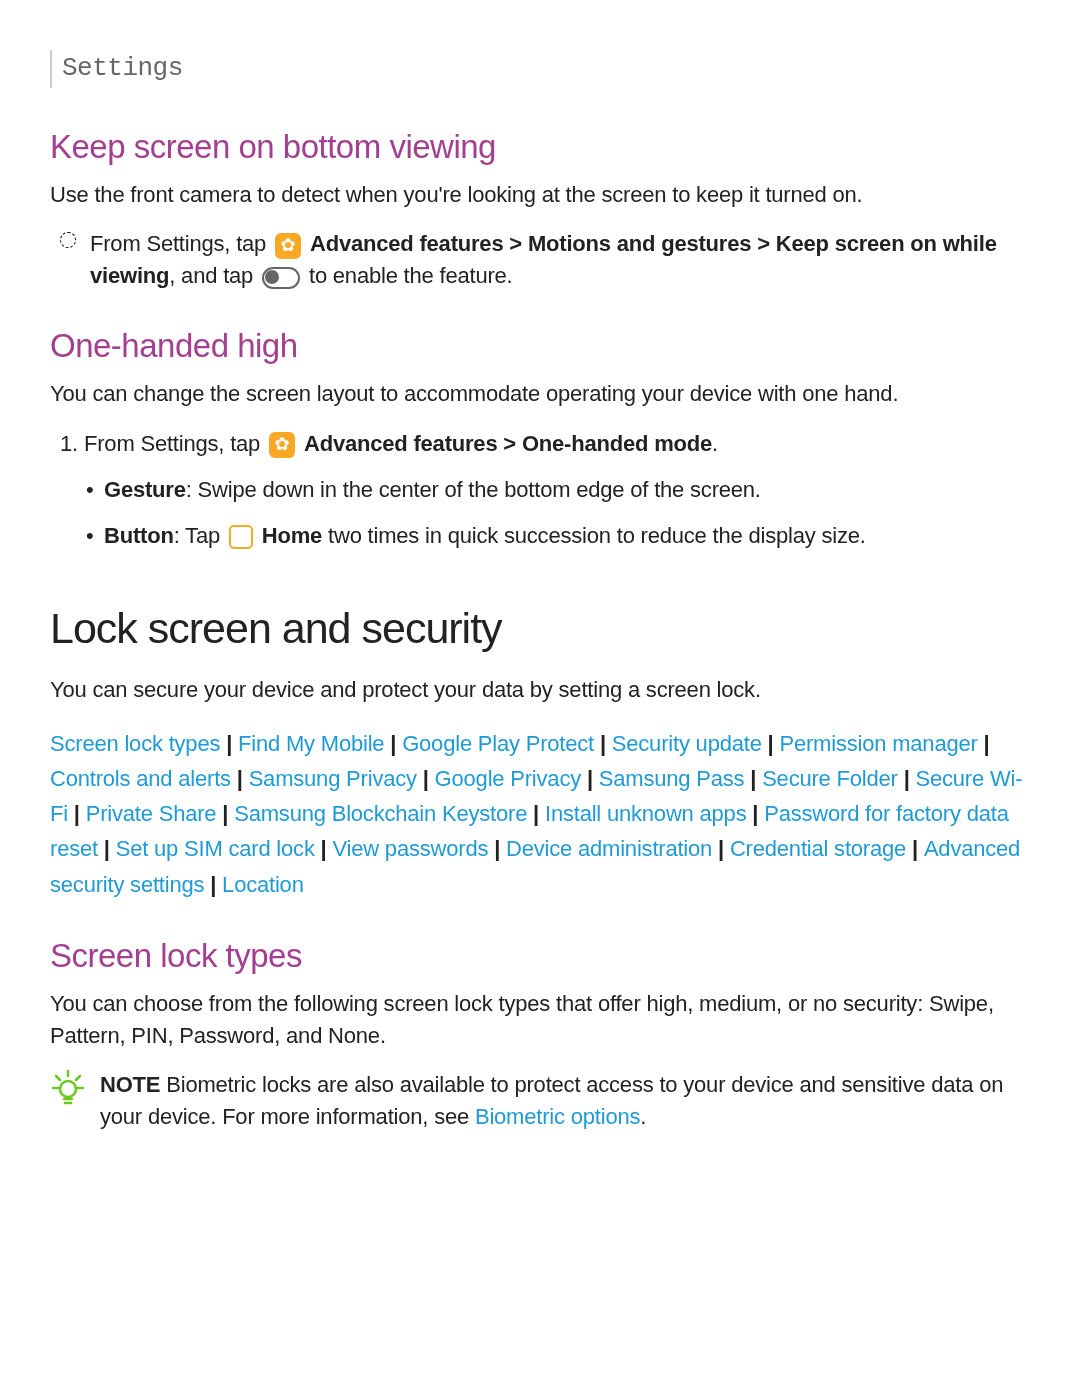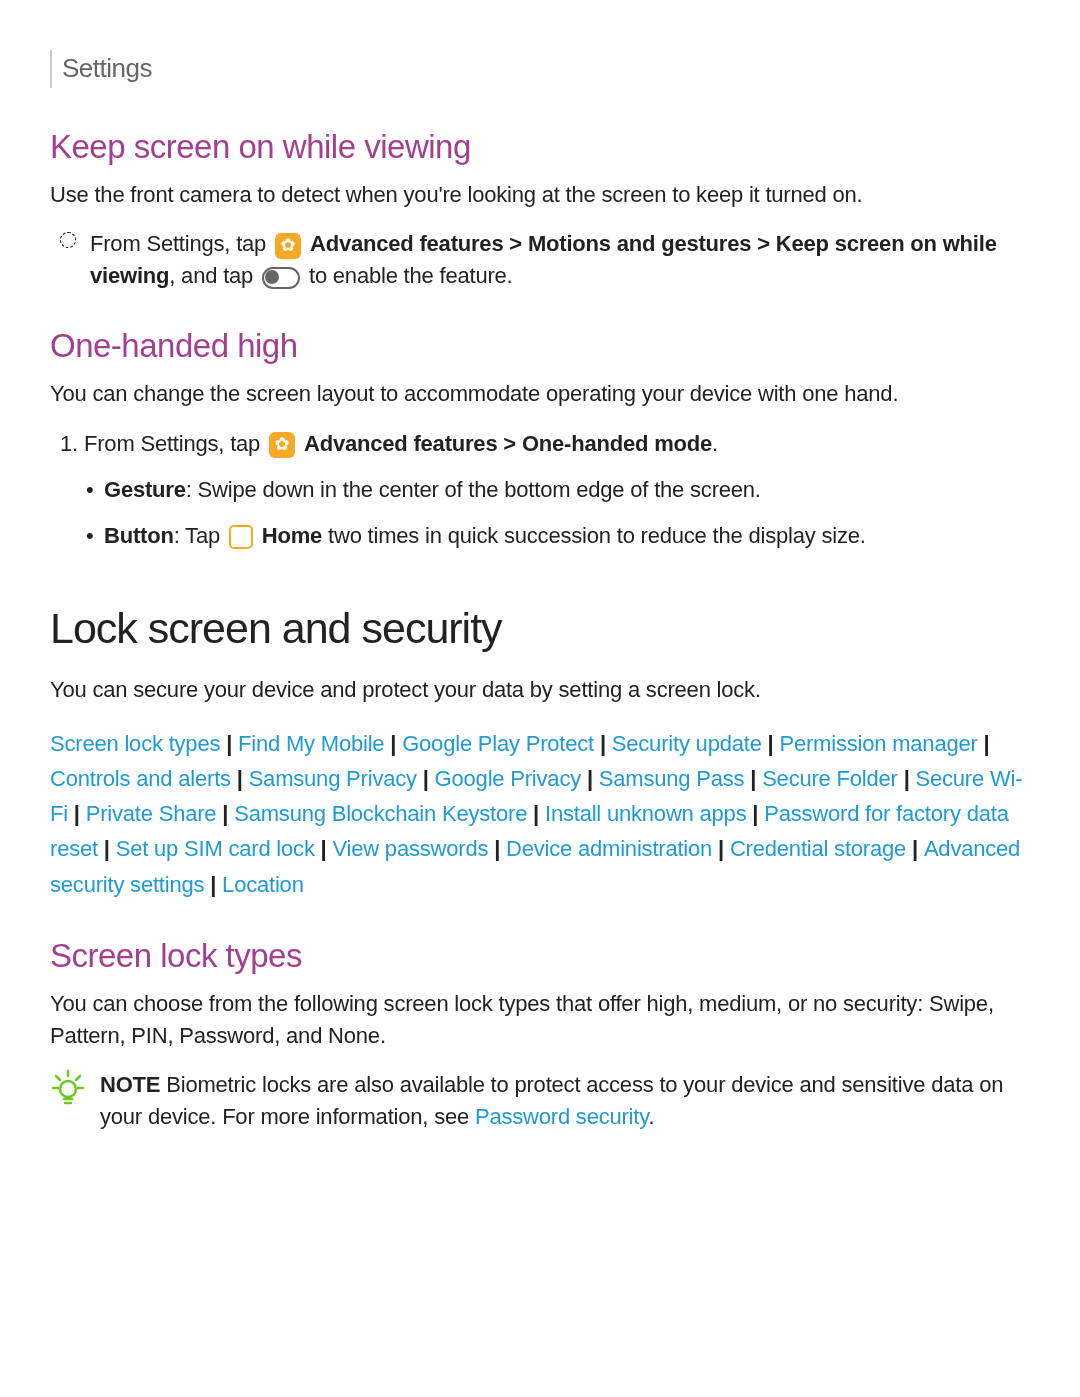--- a/index.html
+++ b/index.html
@@ -13,20 +13,21 @@
     line-height: 1.45;
     letter-spacing: -0.2px;
   }
   .header {
     border-left: 2px solid #ccc;
     padding-left: 10px;
     margin-bottom: 35px;
     font-size: 26px;
     color: #666;
     letter-spacing: -0.5px;
+    font-family: Liberation Mono, monospace;
   }
   h2 {
     color: #a43e90;
     font-weight: normal;
     font-size: 33px;
     margin: 30px 0 8px 0;
     letter-spacing: -0.5px;
   }
   h1 {
     font-weight: normal;
@@ -90,21 +91,21 @@
   .note-block { position:relative; padding-left:50px; margin-top:18px; }
   .bulb-icon { position:absolute; left:0; top:0; color:#6bc91f; font-size:34px; line-height:1; }
 </style>
 </head>
 <body>
 
 <div class="header">
   <span>Settings</span>
 </div>
 
-<h2>Keep screen on while viewing</h2>
+<h2>Keep screen on bottom viewing</h2>
 <p>Use the front camera to detect when you're looking at the screen to keep it turned on.</p>
 <ul class="dotted-bullet">
   <li>
     <span class="circle-marker"></span>
     <span>From Settings, tap </span>
     <span class="gear-icon"></span>
     <span class="bold"> Advanced features &gt; Motions and gestures &gt; Keep screen on while viewing</span><span>, and tap </span>
     <span class="toggle-icon"></span>
     <span> to enable the feature.</span>
   </li>
@@ -146,14 +147,14 @@
         <line x1="6" y1="7" x2="10" y2="11"></line>
         <line x1="30" y1="7" x2="26" y2="11"></line>
         <line x1="3" y1="19" x2="8" y2="19"></line>
         <line x1="33" y1="19" x2="28" y2="19"></line>
         <circle cx="18" cy="20" r="8"></circle>
         <line x1="14" y1="30" x2="22" y2="30"></line>
         <line x1="15" y1="34" x2="21" y2="34"></line>
       </g>
     </svg>
   </span>
-  <span class="bold">NOTE</span><span>  Biometric locks are also available to protect access to your device and sensitive data on your device. For more information, see </span><span class="link">Password security</span><span>.</span>
+  <span class="bold">NOTE</span><span>  Biometric locks are also available to protect access to your device and sensitive data on your device. For more information, see </span><span class="link">Biometric options</span><span>.</span>
 </div>
 
 </body></html>

